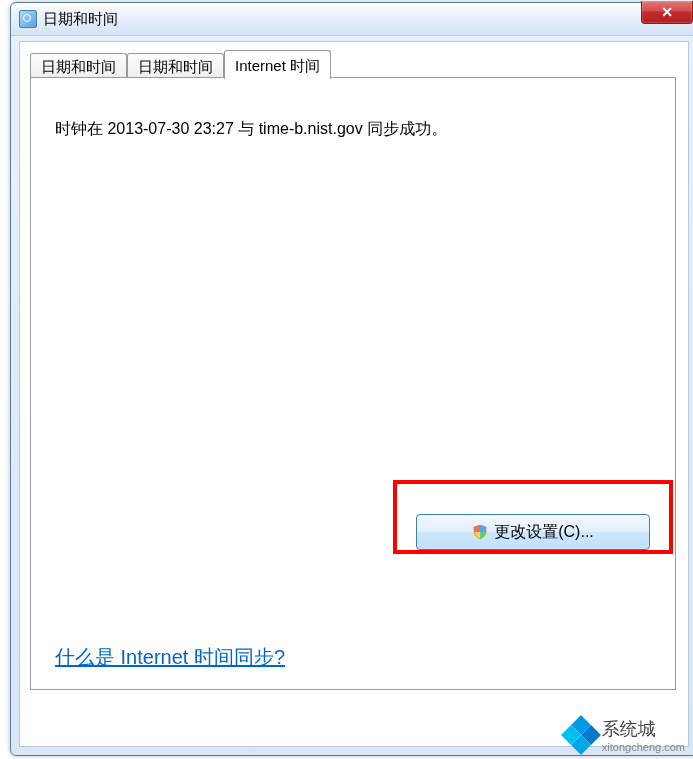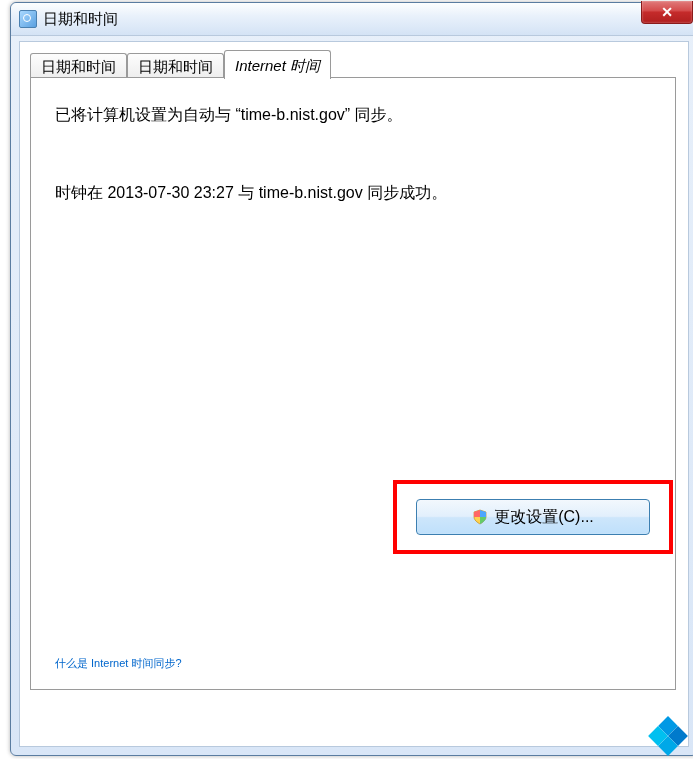--- a/index.html
+++ b/index.html
@@ -115,21 +115,20 @@
     color: #000;
     cursor: default;
     white-space: nowrap;
   }
   .tab.active {
     background: #fff;
     border-color: #9a9a9a;
     z-index: 3;
     padding-top: 6px;
     top: 1px;
-    font-style: italic;
   }
   .tab:not(.active) {
     top: 2px;
   }
 
   .tab-panel {
     position: absolute;
     left: 10px;
     right: 12px;
     top: 35px;
@@ -151,21 +150,21 @@
 
   .hl-box {
     position: absolute;
     left: 362px;
     top: 402px;
     width: 272px;
     height: 66px;
     border: 4px solid #ff0000;
     background: transparent;
     display: flex;
-    align-items: center;
+    align-items: flex-end;
     justify-content: center;
   }
 
   .change-btn {
     width: 232px;
     height: 34px;
     border: 1px solid #3c7fb1;
     border-radius: 4px;
     background: linear-gradient(to bottom, #f2f8fd 0%, #e2effc 48%, #cde6fb 52%, #bfe0fb 100%);
     display: flex;
@@ -180,21 +179,22 @@
     width: 16px;
     height: 16px;
     margin-right: 6px;
   }
 
   .help-link {
     position: absolute;
     left: 24px;
     bottom: 18px;
     color: #0066cc;
-    font-size: 11px;
+    text-decoration: underline;
+    font-size: 20px;
     cursor: default;
   }
 
   .bottom-buttons {
     position: absolute;
     right: 18px;
     bottom: 14px;
     display: flex;
     gap: 12px;
   }
@@ -274,21 +274,20 @@
   <div class="client-area">
 
     <div class="tabstrip">
       <div class="tab">日期和时间</div>
       <div class="tab">日期和时间</div>
       <div class="tab active">Internet 时间</div>
     </div>
 
     <div class="tab-panel">
 
-      <div class="info-text">已将计算机设置为自动与 “time-b.nist.gov” 同步。</div>
       <div style="height:14px"></div>
       <div class="info-text last">时钟在 2013-07-30 23:27 与 time-b.nist.gov 同步成功。</div>
 
       <div class="hl-box">
         <div class="change-btn">
           <svg class="shield-icon" viewBox="0 0 16 16">
             <path d="M8 1 L14 3 V8 C14 12 8 15 8 15 C8 15 2 12 2 8 V3 Z" fill="#ffd24d" stroke="#c08000" stroke-width="0.6"></path>
             <path d="M8 1 L14 3 V8 C14 12 8 15 8 15 Z" fill="#4da6ff"></path>
             <path d="M8 1 L2 3 V8 L8 8 Z" fill="#ff6666"></path>
             <path d="M8 8 L14 8 V8 C14 12 8 15 8 15 Z" fill="#66cc66"></path>
@@ -314,13 +313,17 @@
   </div>
 </div>
 
 <div class="watermark">
   <div class="wm-logo">
     <div class="d d1"></div>
       <div class="d d2"></div>
       <div class="d d3"></div>
       <div class="d d4"></div>
   </div>
+  <div>
+    <div class="wm-text-top">系统城</div>
+    <div class="wm-text-bottom">xitongcheng.com</div>
+  </div>
 </div>
 
 </body></html>

